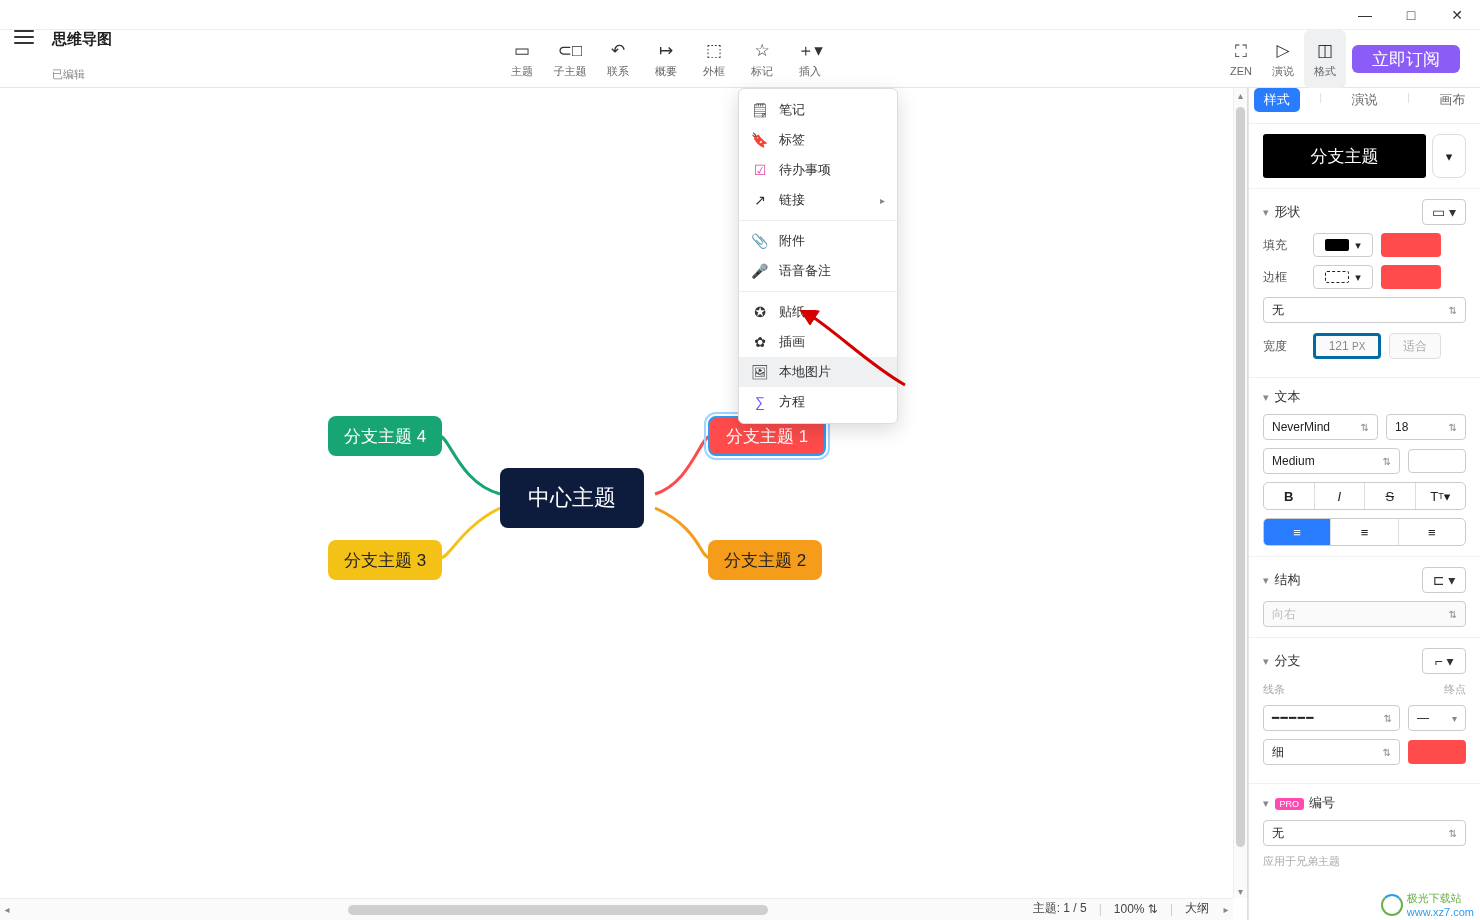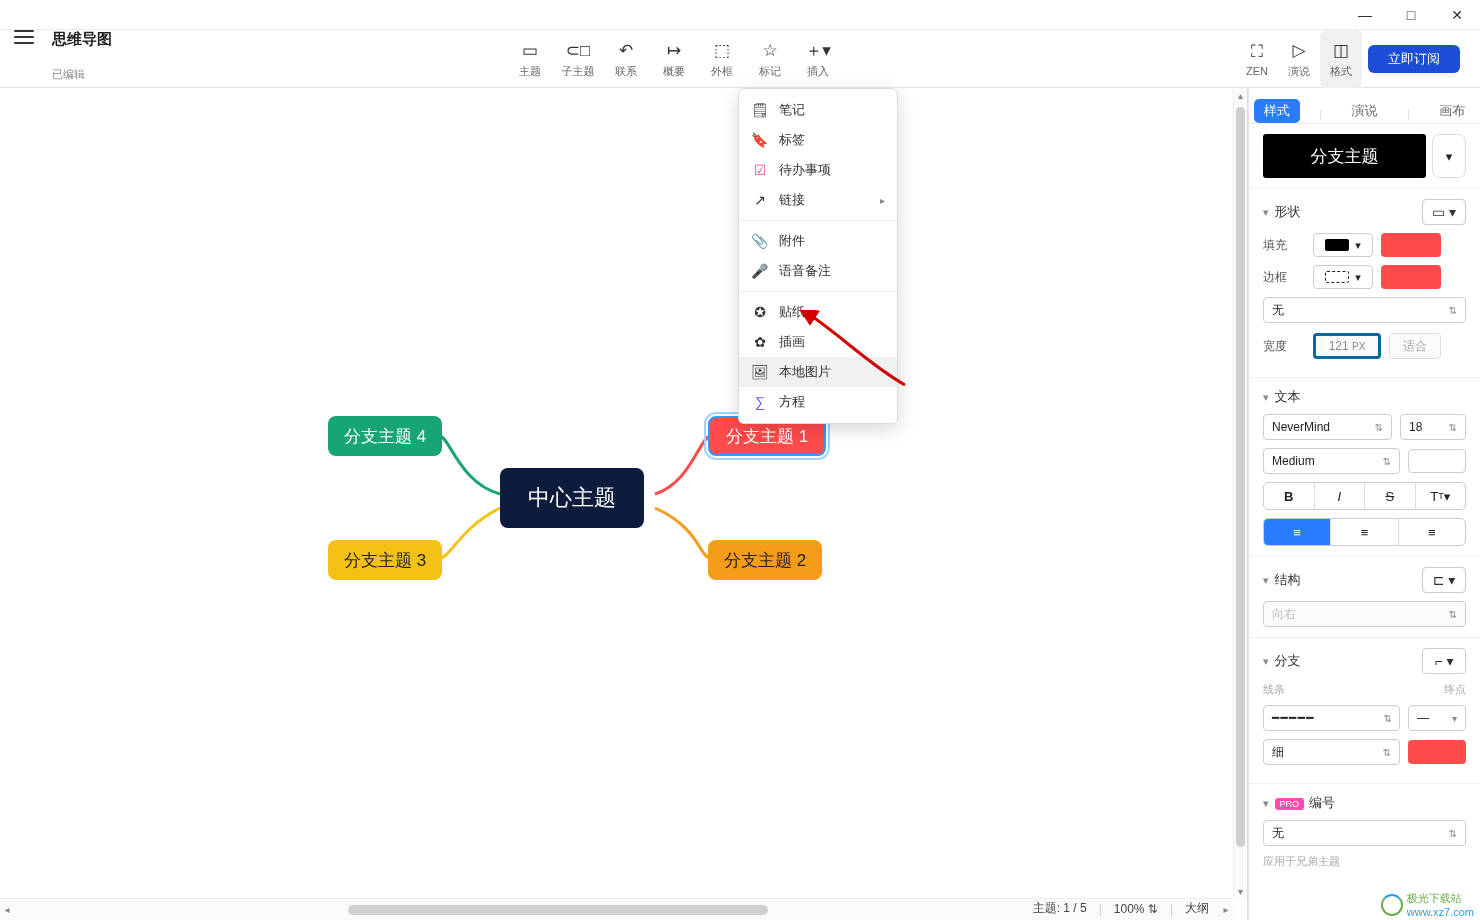--- a/index.html
+++ b/index.html
@@ -12,21 +12,21 @@
 .hamb span{height:2px;background:#333;border-radius:1px}
 .title-area{padding-left:4px;flex:0 0 auto;display:flex;flex-direction:column;justify-content:center}
 .title-area .t{font-size:15px;font-weight:600}
 .title-area .s{font-size:11px;color:#888;margin-top:18px}
 .tb-center{flex:1;display:flex;align-items:center;justify-content:center;gap:0}
 .tbtn{width:48px;display:flex;flex-direction:column;align-items:center;justify-content:center;height:58px;position:relative;cursor:pointer}
 .tbtn .ic{height:22px;display:flex;align-items:center;justify-content:center;font-size:17px;color:#333}
 .tbtn .lb{font-size:11px;color:#666;margin-top:2px}
 .tbtn.active{background:#eef0f2;border-radius:6px}
 .tbtn.small{width:42px}
-.primary-btn{background:#1d4ed8;color:#fff;border:none;border-radius:6px;height:28px;padding:0 20px;font-size:13px;cursor:pointer;margin:0 14px 0 6px}
+.primary-btn{background:#8b5cf6;color:#fff;border:none;border-radius:6px;height:28px;padding:0 20px;font-size:17px;cursor:pointer;margin:0 14px 0 6px}
 .main{display:flex;height:calc(920px - 30px - 58px);width:1480px}
 .canvas-wrap{flex:1;position:relative;background:#fff;margin:0 0 0 0;border-right:1px solid #ddd}
 .canvas{position:absolute;inset:0;background:#fff}
 .vscroll{position:absolute;right:0;top:0;bottom:22px;width:14px;background:#fafafa;border-left:1px solid #eee;display:flex;flex-direction:column}
 .vscroll .arr{height:14px;display:flex;align-items:center;justify-content:center;font-size:10px;color:#888}
 .vscroll .track{flex:1;position:relative}
 .vscroll .thumb{position:absolute;left:2px;right:2px;top:5px;height:740px;background:#cfcfcf;border-radius:6px}
 .hscroll{position:absolute;left:0;right:14px;bottom:0;height:22px;background:#fafafa;border-top:1px solid #eee;display:flex;align-items:center}
 .hscroll .arr{width:14px;text-align:center;font-size:10px;color:#888}
 .hscroll .track{flex:1;height:10px;position:relative;margin:0 4px}
@@ -42,21 +42,21 @@
 svg.map{position:absolute;inset:0;pointer-events:none}
 
 .dropdown{position:absolute;left:738px;top:82px;width:160px;background:#fff;border:1px solid #ddd;border-radius:6px;box-shadow:0 6px 20px rgba(0,0,0,0.15);padding:6px 0;z-index:50}
 .dropdown .item{display:flex;align-items:center;height:30px;padding:0 12px;font-size:13px;color:#333;cursor:pointer;gap:10px}
 .dropdown .item:hover,.dropdown .item.hl{background:#eef0f2}
 .dropdown .item .mi{width:18px;display:flex;align-items:center;justify-content:center;font-size:14px}
 .dropdown hr{border:none;border-top:1px solid #eee;margin:5px 0}
 .arrow-annot{position:absolute;z-index:60;pointer-events:none}
 
 .panel{width:232px;background:#fff;border-left:1px solid #e5e5e5;height:100%;overflow:hidden;display:flex;flex-direction:column}
-.ptabs{display:flex;align-items:flex-end;justify-content:space-around;height:36px;border-bottom:1px solid #eee}
+.ptabs{display:flex;align-items:flex-start;justify-content:space-around;height:36px;border-bottom:1px solid #eee}
 .ptab{font-size:13px;color:#666;padding:3px 10px;border-radius:5px;cursor:pointer}
 .ptab.active{background:#2a7cff;color:#fff}
 .ptab.sep{color:#ddd;font-size:11px;cursor:default}
 .psection{padding:10px 14px;border-bottom:1px solid #f0f0f0}
 .psection .hd{display:flex;align-items:center;justify-content:space-between;font-size:13px;color:#333;margin-bottom:8px}
 .psection .hd .chev{font-size:11px;color:#888;margin-right:6px}
 .bigbtn{display:flex;gap:6px}
 .bigbtn .main-b{flex:1;height:44px;background:#000000;color:#fff;border:none;border-radius:3px;font-size:17px;cursor:pointer}
 .bigbtn .caret{width:34px;height:44px;border:1px solid #ddd;border-radius:8px;background:#fff;display:flex;align-items:center;justify-content:center;cursor:pointer}
 .row{display:flex;align-items:center;gap:8px;margin-bottom:8px}
@@ -295,21 +295,21 @@
 
     <div class="psection">
       <div class="hd">
           <span><span class="chev">▾</span><span>文本</span></span>
         </div>
       <div class="row">
         <div class="select" style="flex:1">
             <span>NeverMind</span>
             <span class="dd">⇅</span>
           </div>
-        <div class="select" style="width:66px">
+        <div class="select" style="width:80px">
             <span>18</span>
             <span class="dd">⇅</span>
           </div>
       </div>
       <div class="row">
         <div class="select" style="flex:1">
             <span>Medium</span>
             <span class="dd">⇅</span>
           </div>
         <div class="colorbox" style="flex:0 0 58px;border:1px solid #ccc;background:#fff"></div>

